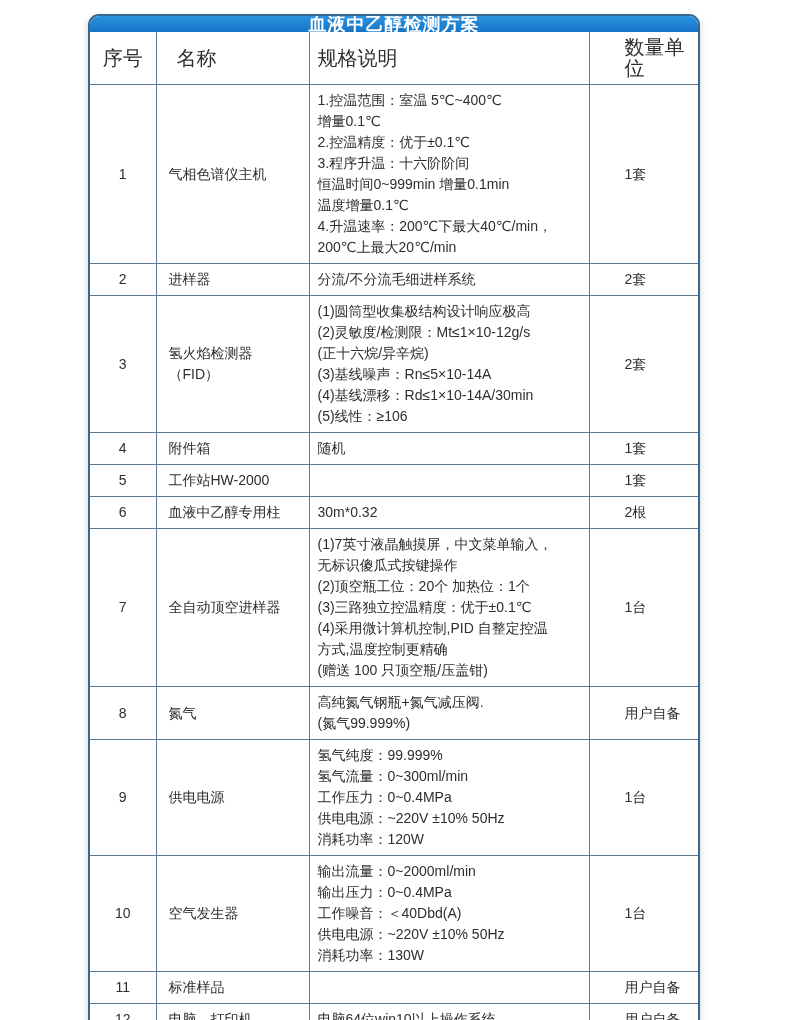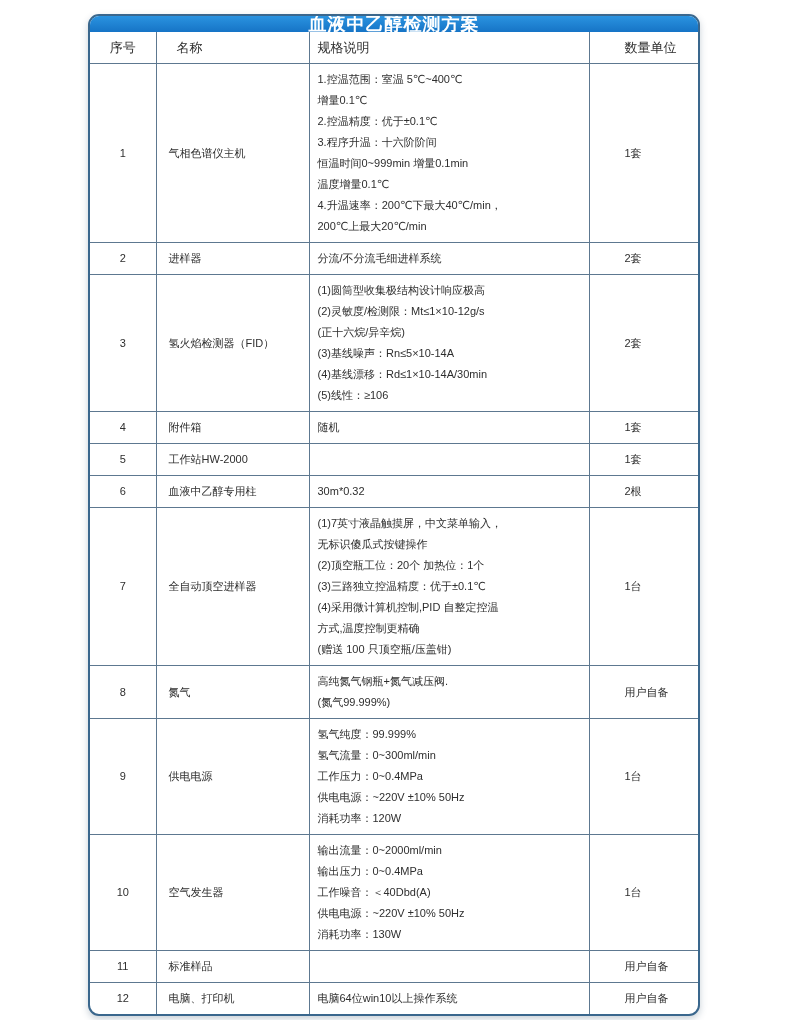--- a/index.html
+++ b/index.html
@@ -42,36 +42,36 @@
     width:100%;
     border-collapse:collapse;
     table-layout:fixed;
   }
   col.c-no{width:66px;}
   col.c-name{width:153px;}
   col.c-spec{width:280px;}
   col.c-qty{width:113px;}
   th,td{
     border:1px solid var(--inner-border);
-    font-size:11px;
+    font-size:14px;
     font-weight:normal;
     line-height:21px;
     vertical-align:middle;
     padding:5px 8px;
     color:var(--text);
   }
   
   tr th:first-child, tr td:first-child{border-left:none;}
   tr th:last-child, tr td:last-child{border-right:none;padding-left:35px;}
   thead th{border-top:none;}
   tbody tr:last-child td{border-bottom:none;}
   thead th{
     height:30px;
     text-align:left;
-    font-size:13px;
+    font-size:20px;
     margin-top:21px;
   }
   th.c-no, td.col-no{text-align:center;}
   td.col-name{padding-left:12px;}
   th.h-name{padding-left:20px;}
   td.col-spec{white-space:pre-line;}
   td.col-qty{padding-left:10px;}
 </style>
 </head>
 <body>

